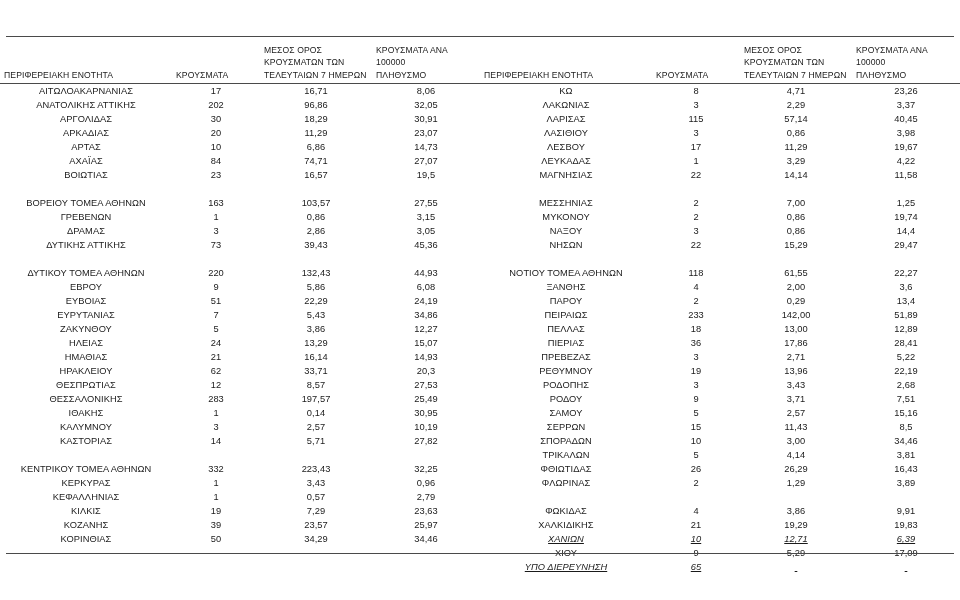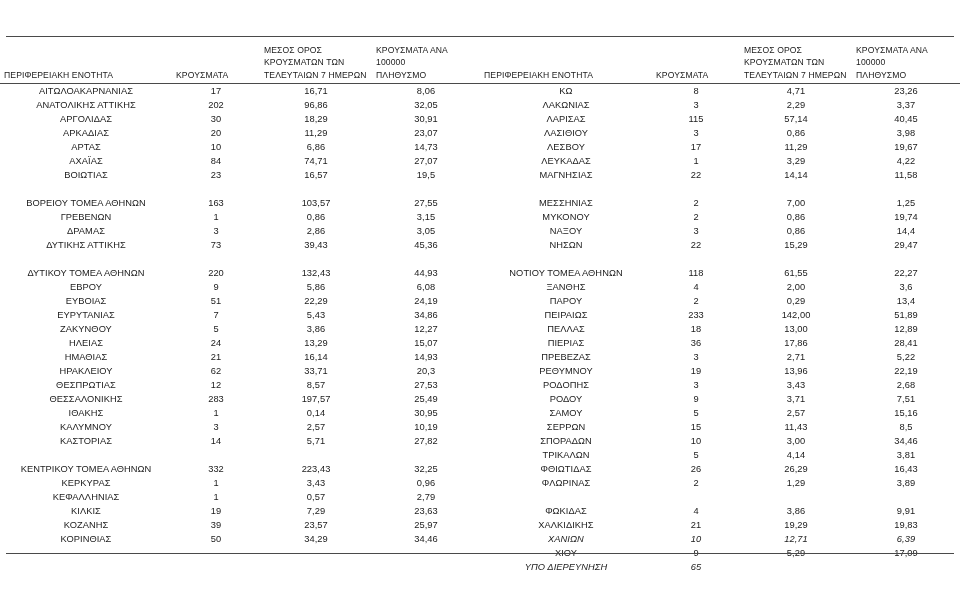--- a/index.html
+++ b/index.html
@@ -93,21 +93,21 @@
   tbody td.name  { text-align: center; }
   tbody td.cases { text-align: center; }
   tbody td.avg   { text-align: center; }
   tbody td.per   { text-align: center; }
 
   tbody tr.spacer td {
     height: 14px;
     line-height: 14px;
   }
 
-  .italic { font-style: italic; }
+  .italic { font-style: italic; text-decoration: underline; }
 </style>
 </head>
 <body>
 
 <div id="sheet">
 
   <div class="rule-top"></div>
 
   <div class="panes">
 

